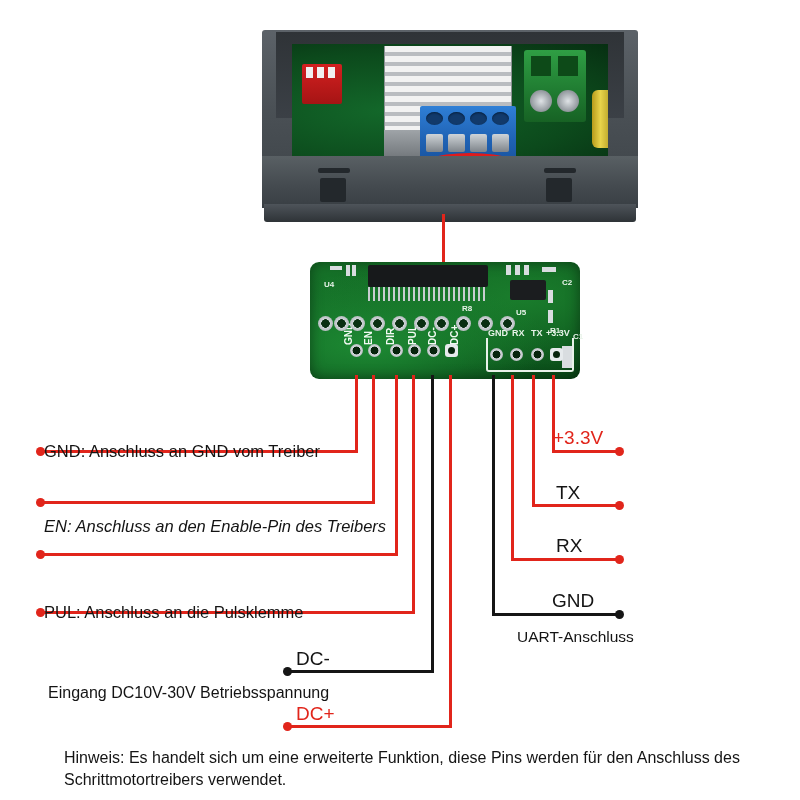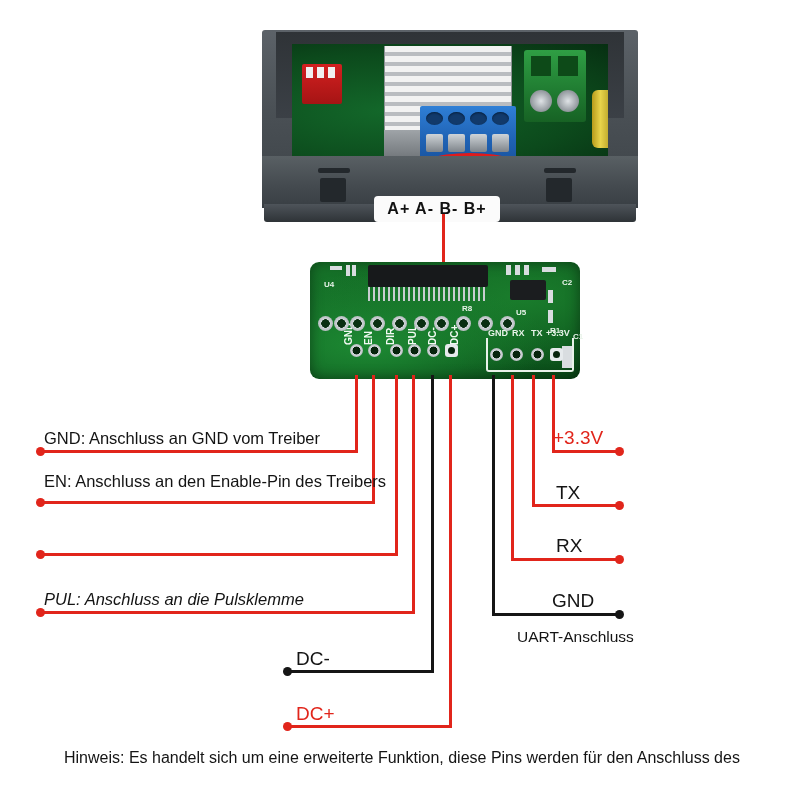--- a/index.html
+++ b/index.html
@@ -89,21 +89,21 @@
   
   .wire{position:absolute;background:#e1251b;}
   .wire.blk{background:#151515;}
   .wire.h{height:3px;}
   .wire.v{width:3px;}
   .dot{position:absolute;width:9px;height:9px;border-radius:50%;background:#e1251b;}
   .dot.blk{background:#151515;}
 
   
   .lbl{position:absolute;white-space:nowrap;color:#141414;font-size:16px;}
-  .lbl-left{font-size:16.5px;}
+  .lbl-left{font-size:16.5px;margin-top:13px;}
   .lbl-pin{font-size:19px;}
   .lbl-pin.red{color:#e1251b;}
   .note{position:absolute;font-size:16px;color:#141414;line-height:1.45;}
   .uart-cap{position:absolute;font-size:15.5px;color:#141414;}
   .supply{position:absolute;font-size:16px;color:#141414;}
 </style>
 </head>
 <body>
 
 <div id="stage">
@@ -151,21 +151,20 @@
     <div class="slotL">
       <div class="slot-top"></div>
         <div class="slot-sq"></div>
     </div>
     <div class="slotR">
       <div class="slot-top"></div>
         <div class="slot-sq"></div>
     </div>
     <div class="dev-foot"></div>
 
-    <div class="abLabel">A+ A- B- B+</div>
   </div>
 
   <div class="wire v" style="left:442px;top:214px;height:50px;"></div>
 
   <div class="board">
     <div class="chip"></div>
     <div class="chip-pins"></div>
     <div class="chip2"></div>
 
     <div class="smd" style="left:20px;top:4px;width:12px;height:4px;"></div>
@@ -256,29 +255,31 @@
 
   <div class="wire v" style="left:532px;top:375px;height:132px;"></div>
   <div class="wire h" style="left:532px;top:504px;width:88px;"></div>
   <div class="dot" style="left:615px;top:501px;"></div>
 
   <div class="wire v" style="left:552px;top:375px;height:78px;"></div>
   <div class="wire h" style="left:552px;top:450px;width:68px;"></div>
   <div class="dot" style="left:615px;top:447px;"></div>
 
   <div class="lbl lbl-left" style="left:44px;top:429px;">GND: Anschluss an GND vom Treiber</div>
-  <div class="lbl lbl-left" style="left:44px;top:472px;">EN: Anschluss an den Enable-Pin des Treibers</div>
-  <div class="lbl lbl-left" style="left:44px;top:590px;font-style:italic;">PUL: Anschluss an die Pulsklemme</div>
+  <div class="lbl lbl-left" style="left:44px;top:504px;font-style:italic;">EN: Anschluss an den Enable-Pin des Treibers</div>
+  <div class="lbl lbl-left" style="left:44px;top:590px;">PUL: Anschluss an die Pulsklemme</div>
 
   <div class="lbl lbl-pin red" style="left:553px;top:427px;">+3.3V</div>
   <div class="lbl lbl-pin" style="left:556px;top:482px;color:#141414;">TX</div>
   <div class="lbl lbl-pin" style="left:556px;top:535px;color:#141414;">RX</div>
   <div class="lbl lbl-pin" style="left:552px;top:590px;color:#141414;">GND</div>
 
   <div class="uart-cap" style="left:517px;top:628px;">UART-Anschluss</div>
 
   <div class="lbl lbl-pin" style="left:296px;top:648px;color:#141414;">DC-</div>
   <div class="lbl lbl-pin" style="left:296px;top:703px;color:#e1251b;">DC+</div>
 
+  <div class="supply" style="left:48px;top:684px;">Eingang DC10V-30V Betriebsspannung</div>
 
   <div class="note" style="left:64px;top:746px;">Hinweis: Es handelt sich um eine erweiterte Funktion, diese Pins werden für den Anschluss des</div>
+  <div class="note" style="left:64px;top:768px;">Schrittmotortreibers verwendet.</div>
 
 </div>
 
 </body></html>

